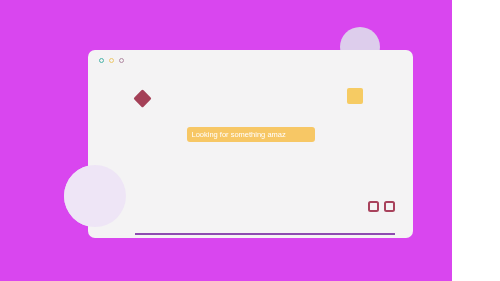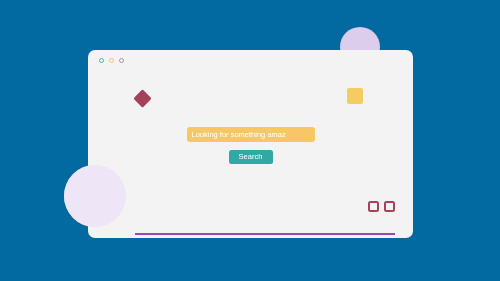--- a/index.html
+++ b/index.html
@@ -8,23 +8,23 @@
   }
   body {
     width: 500px;
     height: 281px;
     background: #ffffff;
     font-family: "Liberation Sans", sans-serif;
     overflow: hidden;
   }
   #stage {
     position: relative;
-    width: 500px;
+    width: 452px;
     height: 281px;
-    background: #0369a1;
+    background: #d946ef;
     overflow: hidden;
   }
 
   
   .deco-circle-top {
     position: absolute;
     left: 340px;
     top: 27px;
     width: 40px;
     height: 40px;
@@ -196,21 +196,20 @@
       <span class="dot dot-1"></span>
       <span class="dot dot-2"></span>
       <span class="dot dot-3"></span>
     </div>
 
     <div class="diamond"></div>
     <div class="amber-square"></div>
 
     <div class="search-block">
       <input class="search-input" type="text" placeholder="Looking for something amaz" style="">
-      <button class="search-button">Search</button>
     </div>
 
     <div class="controls">
       <span class="ctrl-icon"></span>
       <span class="ctrl-icon"></span>
     </div>
 
   </div>
 
   <div class="bottom-rule"></div>

